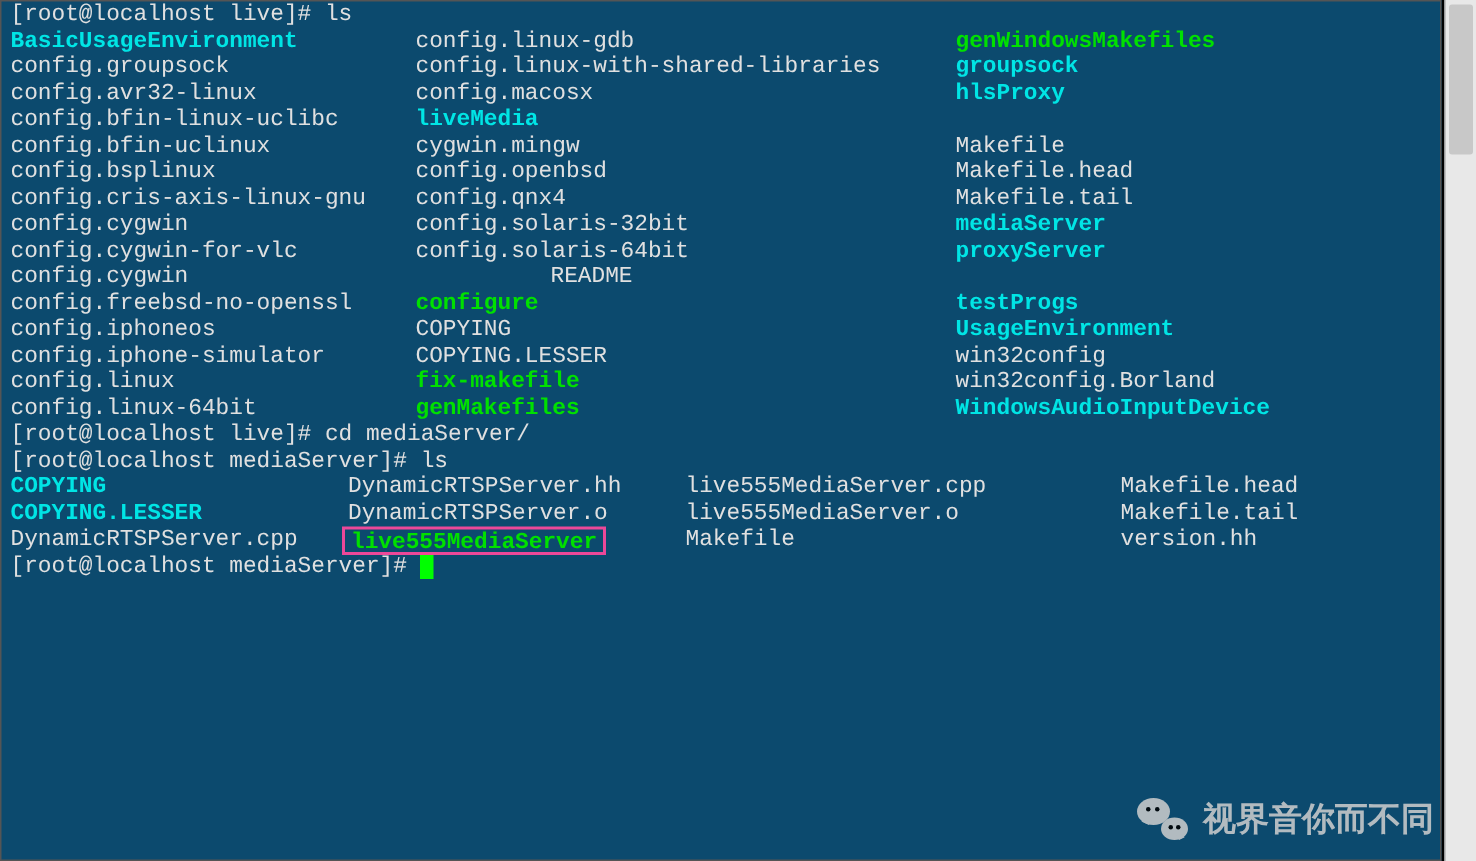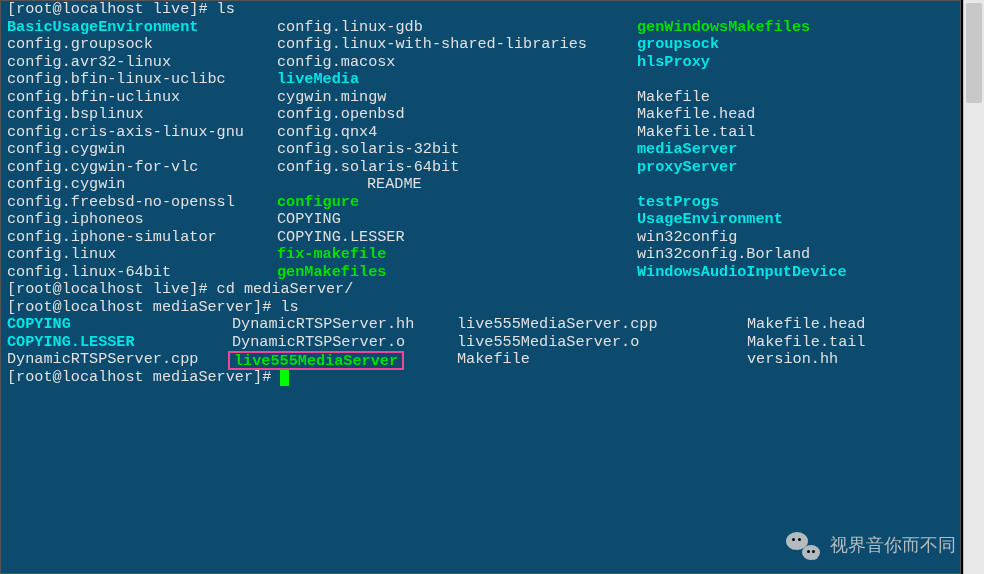--- a/index.html
+++ b/index.html
@@ -81,22 +81,22 @@
   }
   .watermark {
     position: absolute;
     right: 28px;
     bottom: 14px;
     display: flex;
     align-items: center;
     gap: 10px;
     color: #cfcfcf;
     font-family: "Microsoft YaHei", "PingFang SC", sans-serif;
-    font-size: 18px;
-    font-weight: 400;
+    font-size: 22px;
+    font-weight: 700;
     opacity: 0.85;
   }
   .wechat-icon {
     width: 34px;
     height: 28px;
     position: relative;
   }
   .wechat-icon .bubble1 {
     position: absolute;
     left: 0; top: 0;

